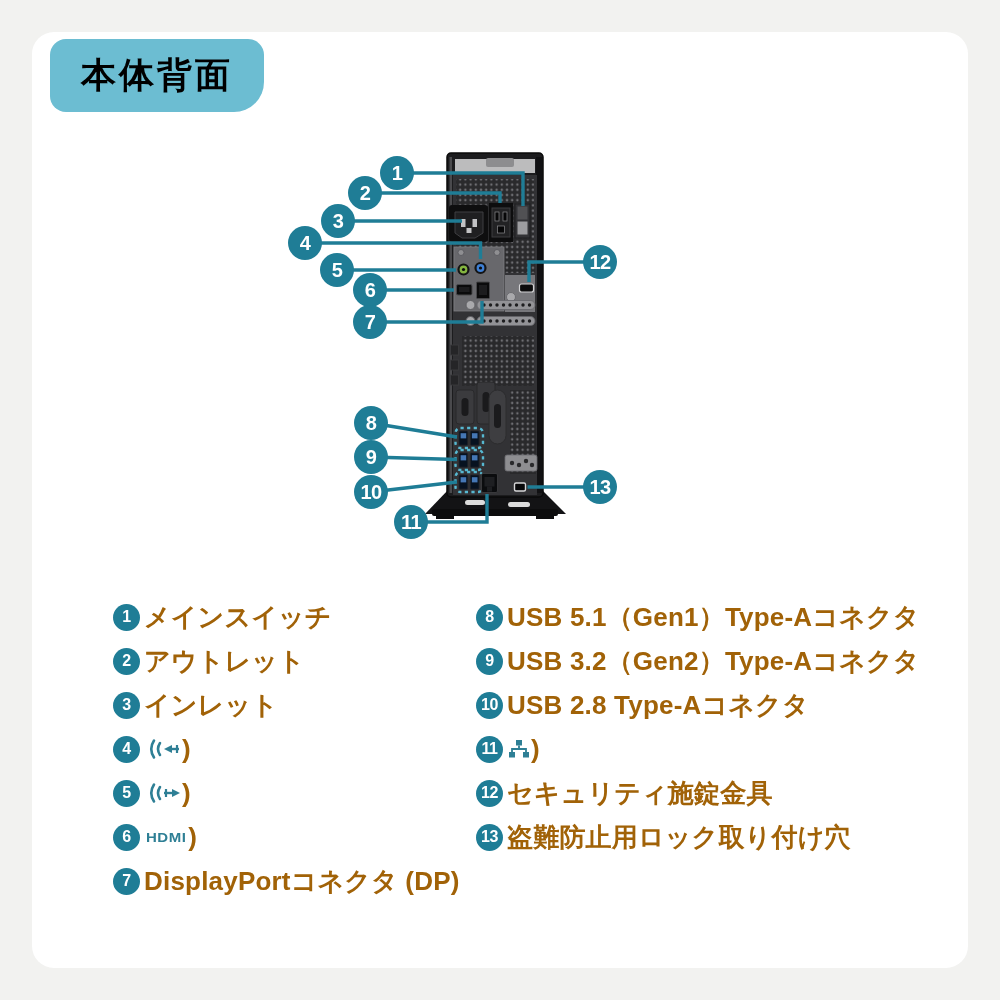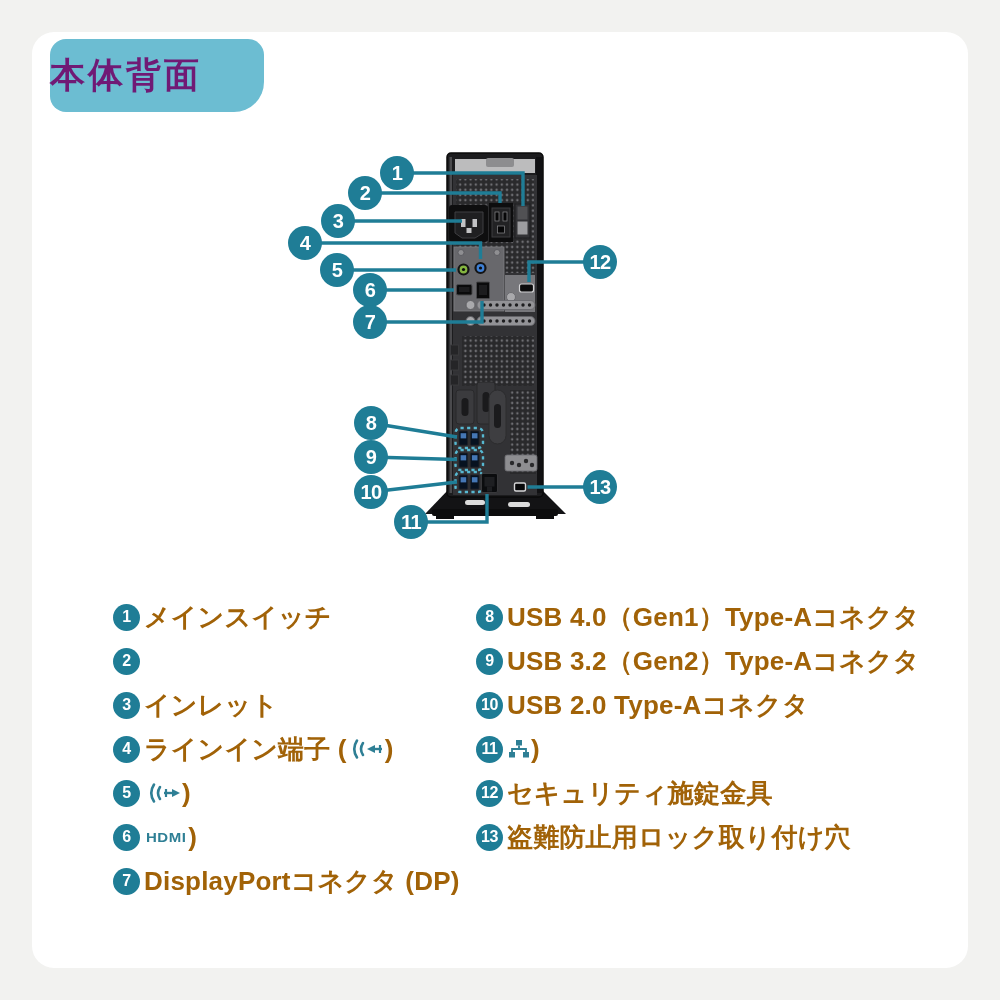--- a/index.html
+++ b/index.html
@@ -8,23 +8,23 @@
     background:#f2f2f0;
     font-family:"Liberation Sans","DejaVu Sans",sans-serif;
     position:relative; overflow:hidden;
   }
   .card {
     position:absolute; left:32px; top:32px; right:32px; bottom:32px;
     background:#ffffff; border-radius:22px;
   }
   .badge {
     position:absolute; left:50px; top:39px; width:214px; height:73px;
-    background:#6cbdd2; color:#701a75;
+    background:#6cbdd2; color:#000000;
     border-radius:16px 16px 30px 16px;
-    display:flex; align-items:center; justify-content:flex-start;
+    display:flex; align-items:center; justify-content:center;
     font-size:35px; font-weight:700; letter-spacing:3px;
   }
   .diagram-svg { position:absolute; left:0; top:0; width:1000px; height:1000px; }
   .callout {
     position:absolute; width:34px; height:34px; border-radius:50%;
     background:#1f7d96; color:#ffffff;
     display:flex; align-items:center; justify-content:center;
     font-size:20px; font-weight:700; letter-spacing:-0.5px;
     z-index:3;
   }
@@ -249,28 +249,28 @@
 <div class="callout" style="left:583px;top:245px;">12</div>
 <div class="callout" style="left:583px;top:470px;">13</div>
 
 <div class="legend-col left">
   <div class="lrow">
     <span class="lnum">1</span>
     <span class="ltxt">メインスイッチ</span>
   </div>
   <div class="lrow">
     <span class="lnum">2</span>
+    <span class="ltxt">アウトレット</span>
   </div>
   <div class="lrow">
     <span class="lnum">3</span>
     <span class="ltxt">インレット</span>
   </div>
   <div class="lrow">
     <span class="lnum">4</span>
-    <span class="ltxt">ラインイン端子 (</span>
     <svg class="inline-icon" width="36" height="22" viewBox="0 0 36 22">
       <path d="M9 2.5 Q3.5 11 9 19.5" fill="none" stroke="currentColor" stroke-width="2.6" stroke-linecap="round"></path>
       <path d="M15 5 Q11 11 15 17" fill="none" stroke="currentColor" stroke-width="2.6" stroke-linecap="round"></path>
       <polygon points="19,11 27,7 27,15" fill="currentColor"></polygon>
       <line x1="26" y1="11" x2="34" y2="11" stroke="currentColor" stroke-width="2.4"></line>
       <line x1="32" y1="7" x2="32" y2="15" stroke="currentColor" stroke-width="2.2"></line>
     </svg>
     <span class="ltxt">)</span>
   </div>
   <div class="lrow">
@@ -291,29 +291,29 @@
   </div>
   <div class="lrow">
     <span class="lnum">7</span>
     <span class="ltxt">DisplayPortコネクタ (DP)</span>
   </div>
 </div>
 
 <div class="legend-col right">
   <div class="lrow">
     <span class="lnum">8</span>
-    <span class="ltxt">USB 4.0（Gen1）Type-Aコネクタ</span>
+    <span class="ltxt">USB 5.1（Gen1）Type-Aコネクタ</span>
   </div>
   <div class="lrow">
     <span class="lnum">9</span>
     <span class="ltxt">USB 3.2（Gen2）Type-Aコネクタ</span>
   </div>
   <div class="lrow">
     <span class="lnum">10</span>
-    <span class="ltxt">USB 2.0 Type-Aコネクタ</span>
+    <span class="ltxt">USB 2.8 Type-Aコネクタ</span>
   </div>
   <div class="lrow">
     <span class="lnum">11</span>
     <svg class="inline-icon" width="22" height="20" viewBox="0 0 22 20">
       <rect x="8" y="1" width="6" height="5.5" fill="currentColor"></rect>
       <rect x="1" y="13" width="6" height="5.5" fill="currentColor"></rect>
       <rect x="15" y="13" width="6" height="5.5" fill="currentColor"></rect>
       <path d="M11 6.5 V10 M4 13 V10 H18 V13" fill="none" stroke="currentColor" stroke-width="1.8"></path>
     </svg>
     <span class="ltxt">)</span>

